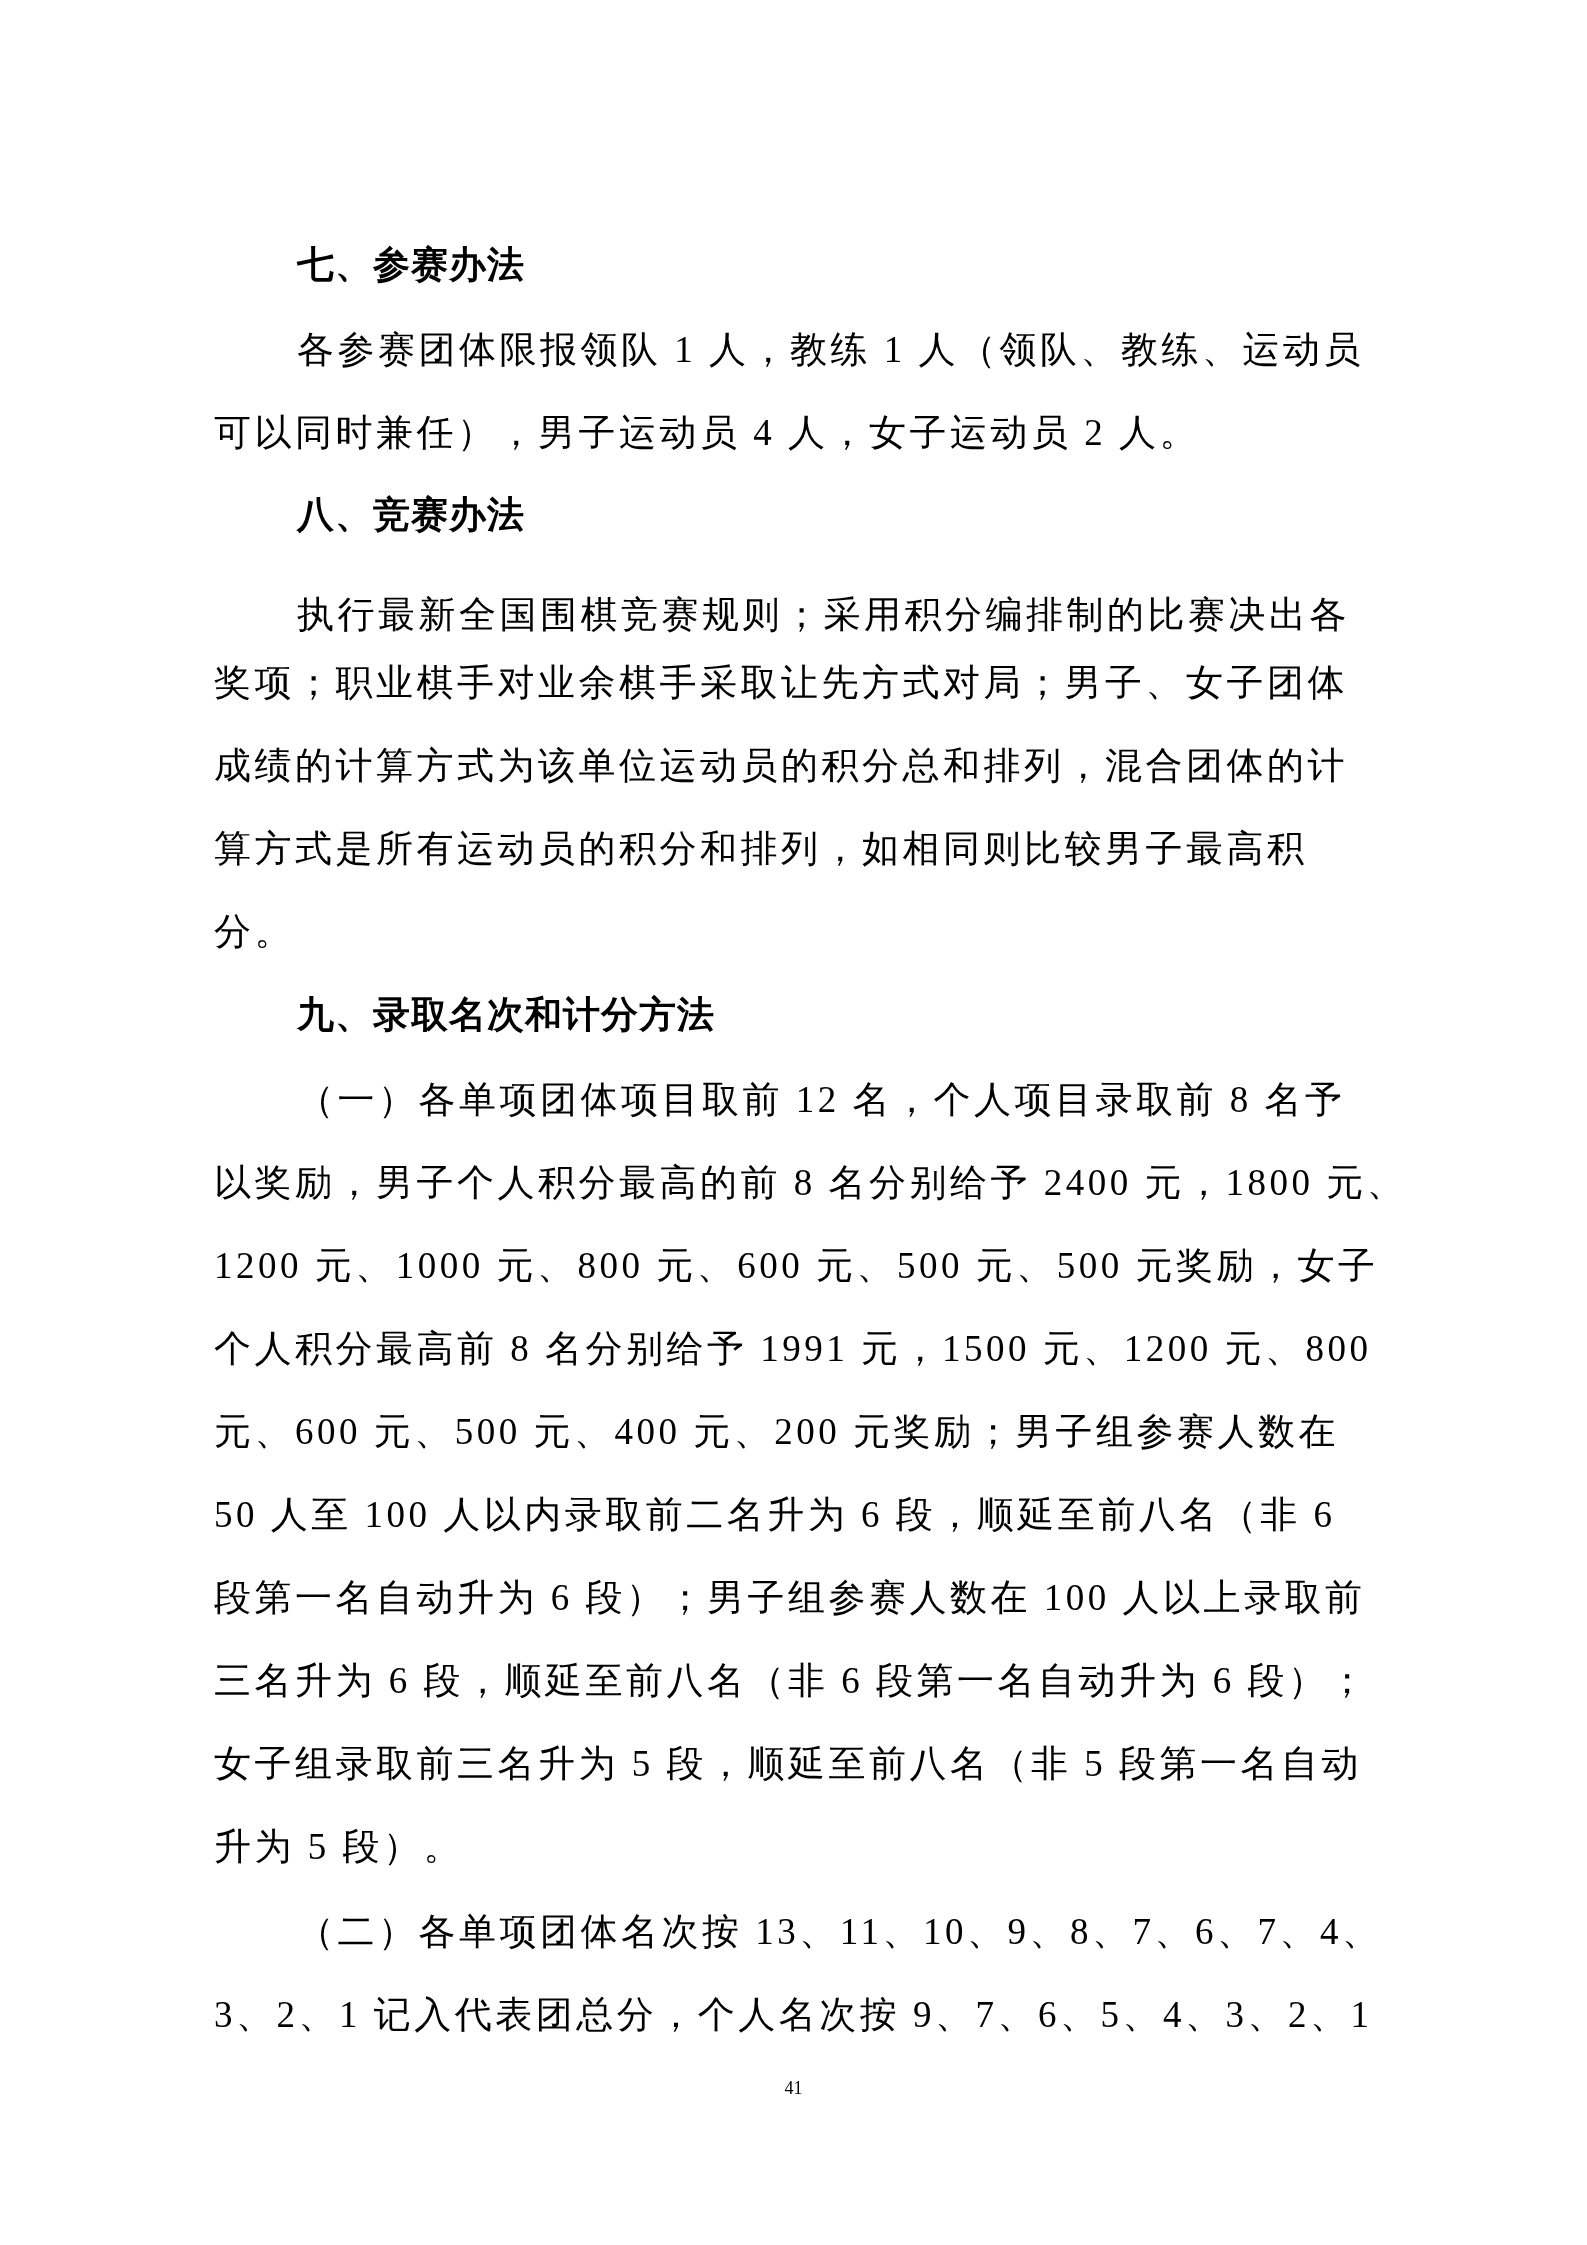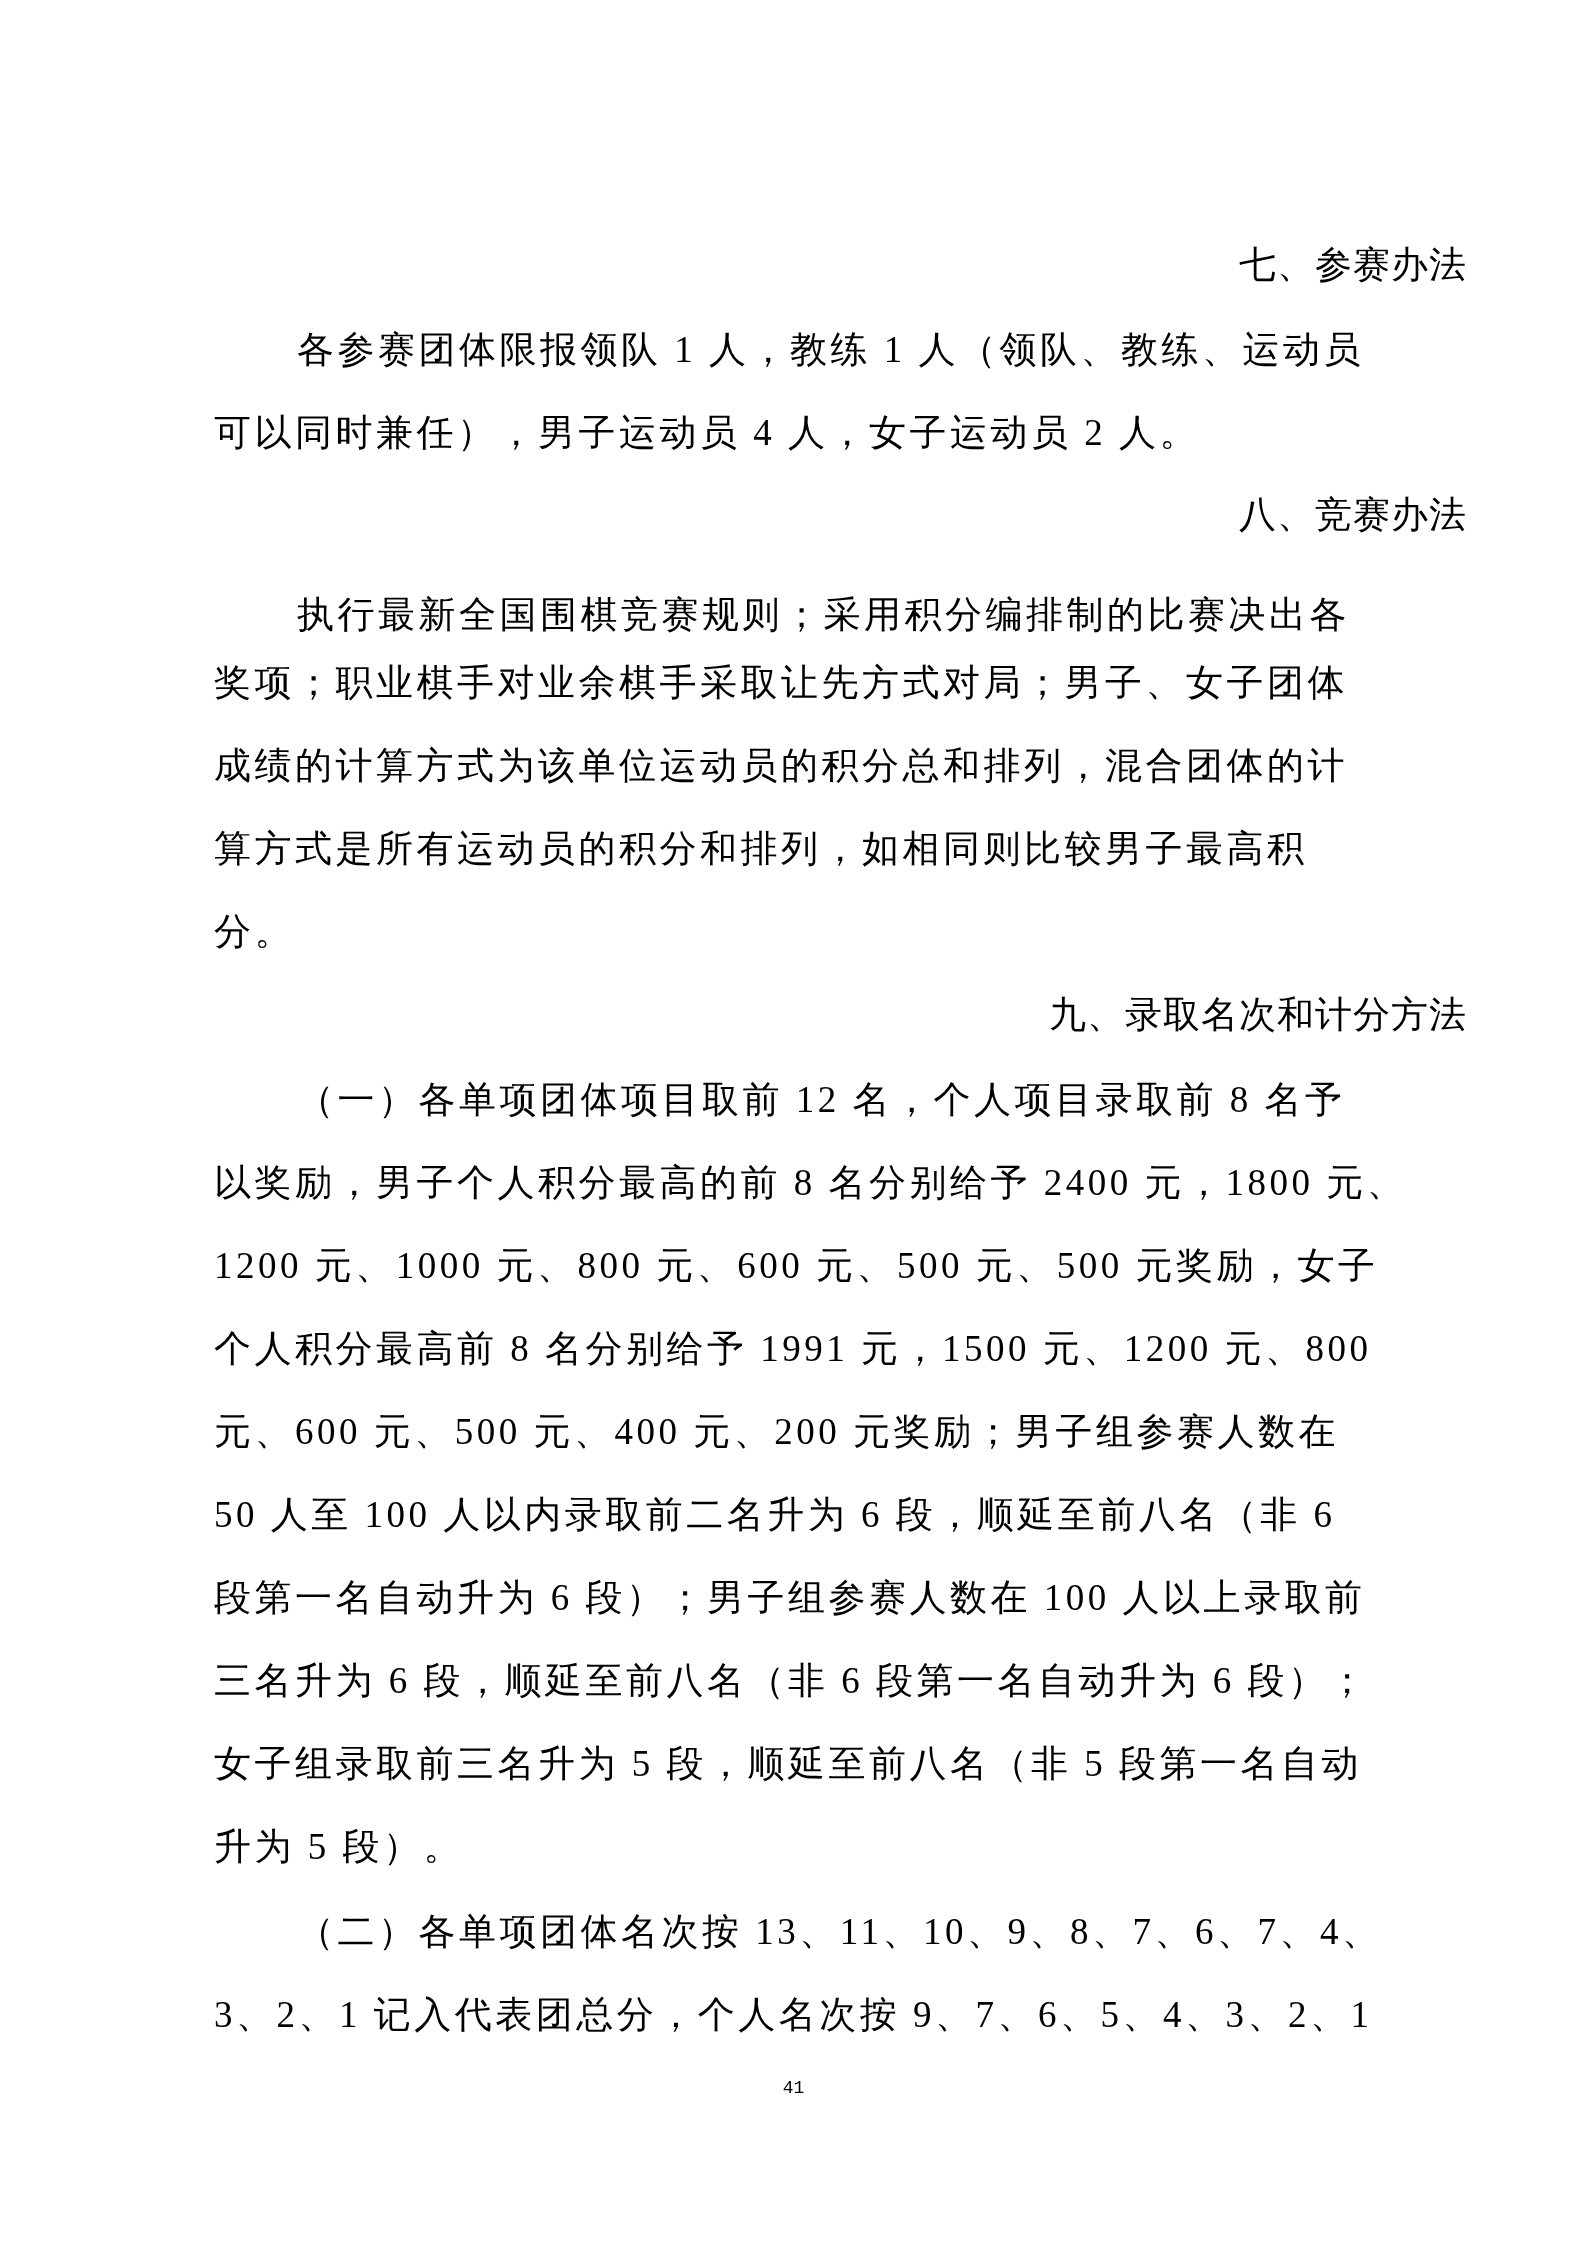--- a/index.html
+++ b/index.html
@@ -2,24 +2,24 @@
 <html><head>
 <meta charset="utf-8">
 <style>
   html, body { margin: 0; padding: 0; background: #ffffff; }
   body { width: 1587px; height: 2245px; position: relative; overflow: hidden;
          font-family: "DejaVu Serif", "Liberation Serif", serif; color: #000; }
   .page { position: absolute; left: 0; top: 0; width: 1587px; height: 2245px; }
   .line { position: absolute; left: 214px; width: 1170px; font-size: 37px; line-height: 50px;
           white-space: nowrap; letter-spacing: 3.5px; font-family: Liberation Serif, serif; }
   .indent { left: 297px; }
-  .heading { font-family: "DejaVu Sans", "Liberation Sans", sans-serif; font-weight: normal;
-             letter-spacing: 1px; font-size: 37px; text-align: right; }
+  .heading { font-family: "DejaVu Sans", "Liberation Sans", sans-serif; font-weight: bold;
+             letter-spacing: 1px; font-size: 37px; }
   .pagenum { position: absolute; left: 0; width: 1587px; text-align: center; top: 2078px;
-             font-family: Liberation Mono, monospace; font-size: 18px; }
+             font-family: Liberation Serif, serif; font-size: 18px; }
 </style>
 </head>
 <body>
 
 <div class="page">
 
   <div class="line indent heading" style="top:240px">七、参赛办法</div>
   <div class="line indent" style="top:325px">各参赛团体限报领队 1 人，教练 1 人（领队、教练、运动员</div>
   <div class="line" style="top:408px">可以同时兼任），男子运动员 4 人，女子运动员 2 人。</div>
 

